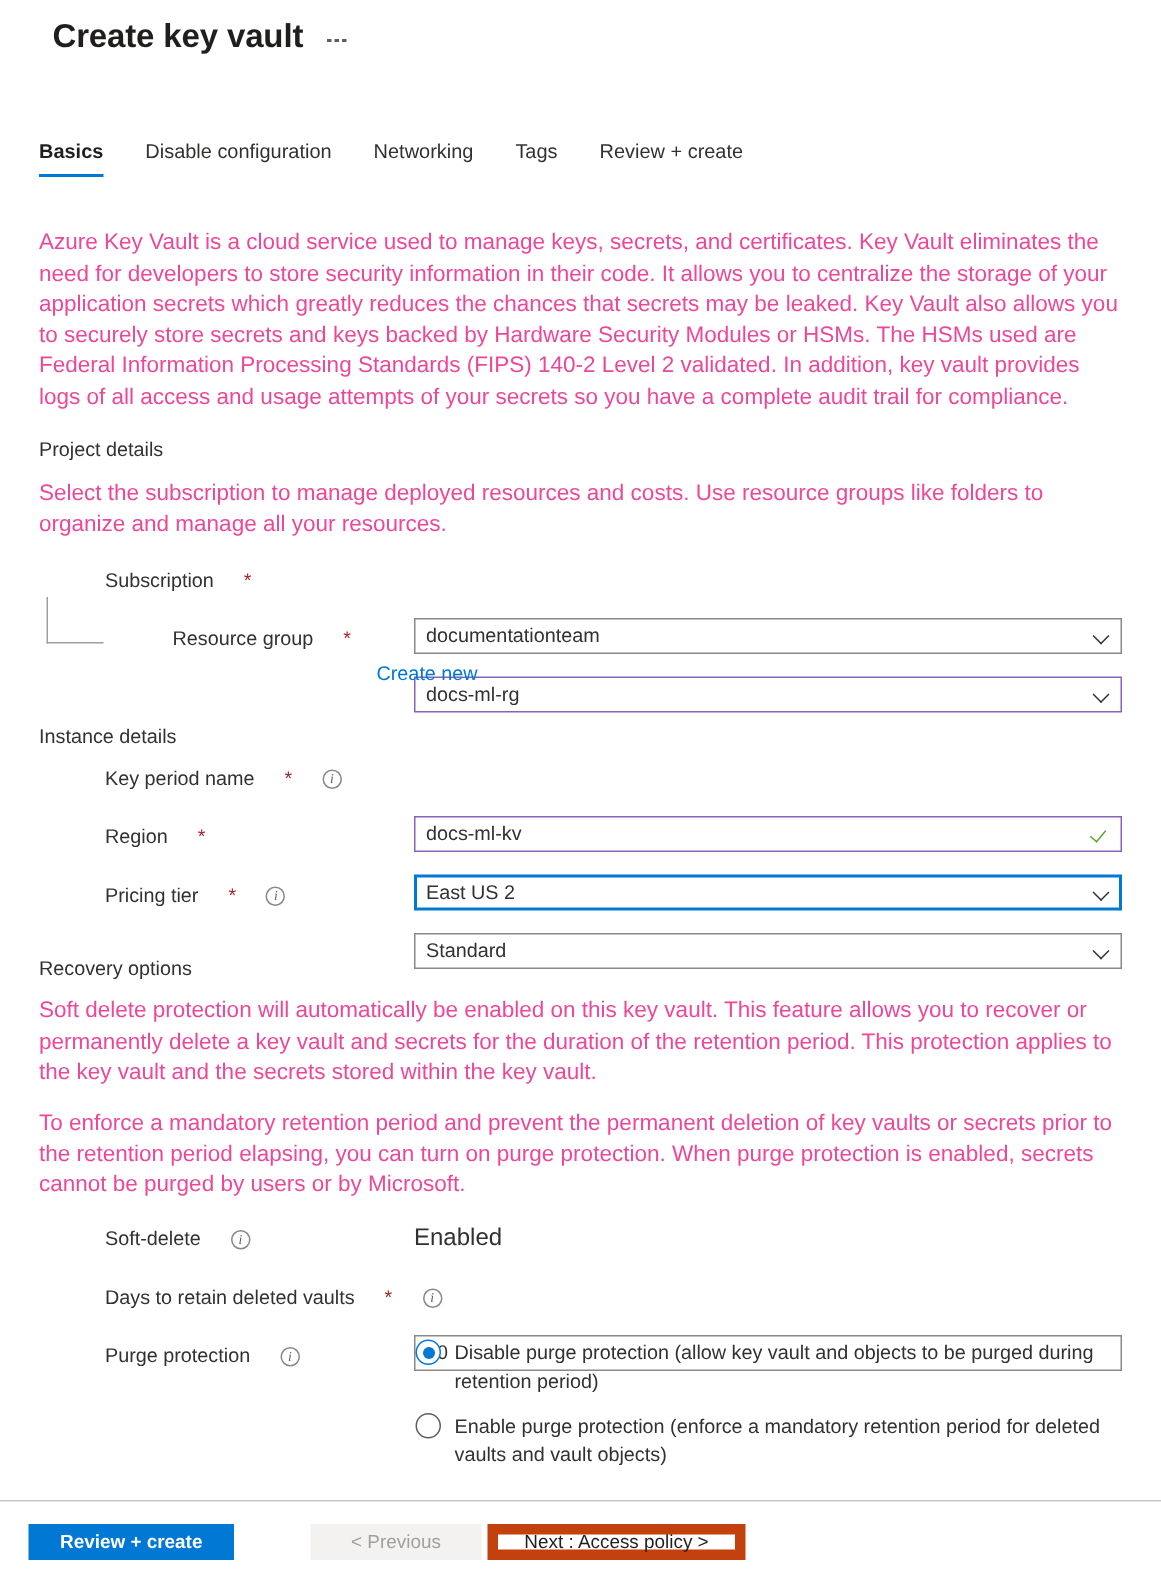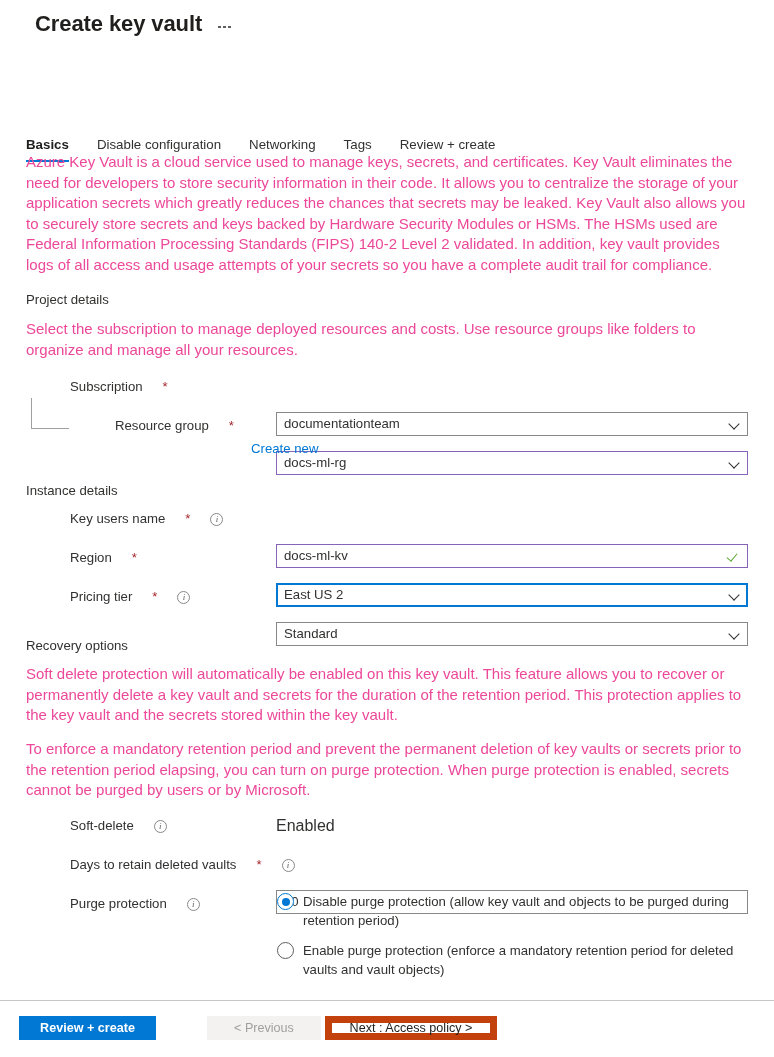--- a/index.html
+++ b/index.html
@@ -31,21 +31,21 @@
   }
 
   
   .tabs {
     position: absolute; left: 26px; top: 92px;
     display: flex; align-items: flex-start; gap: 0;
   }
   .tab {
     font-size: 13.3px; color: #323130; padding: 0 14px 9px 0;
     margin-right: 14px; cursor: pointer; position: relative;
-    line-height: 17px; white-space: nowrap; margin-top: 44px;
+    line-height: 17px; white-space: nowrap;
   }
   .tab:first-child { padding-left: 0; }
   .tab.active { font-weight: 700; color: #201f1e; }
   .tab.active::after {
     content: ""; position: absolute; left: 0; right: 14px; bottom: 0;
     height: 2px; background: #0078d4;
   }
 
   
   .content { position: absolute; left: 26px; top: 0; width: 722px; }
@@ -219,21 +219,21 @@
     </div>
   </div>
   <div class="link" style="top:440px;">Create new</div>
 
   <div class="content" style="top:482px;">
     <div class="section-head">Instance details</div>
   </div>
 
   <div class="row" style="top:508px;">
     <div class="lbl">
-      <span>Key users name</span>
+      <span>Key period name</span>
       <span class="req">*</span>
       <span class="info-icon">i</span>
     </div>
     <div class="field modified">
       <span class="val">docs-ml-kv</span>
       <span class="check"></span>
     </div>
   </div>
 
   <div class="row" style="top:547px;text-decoration:underline;">

